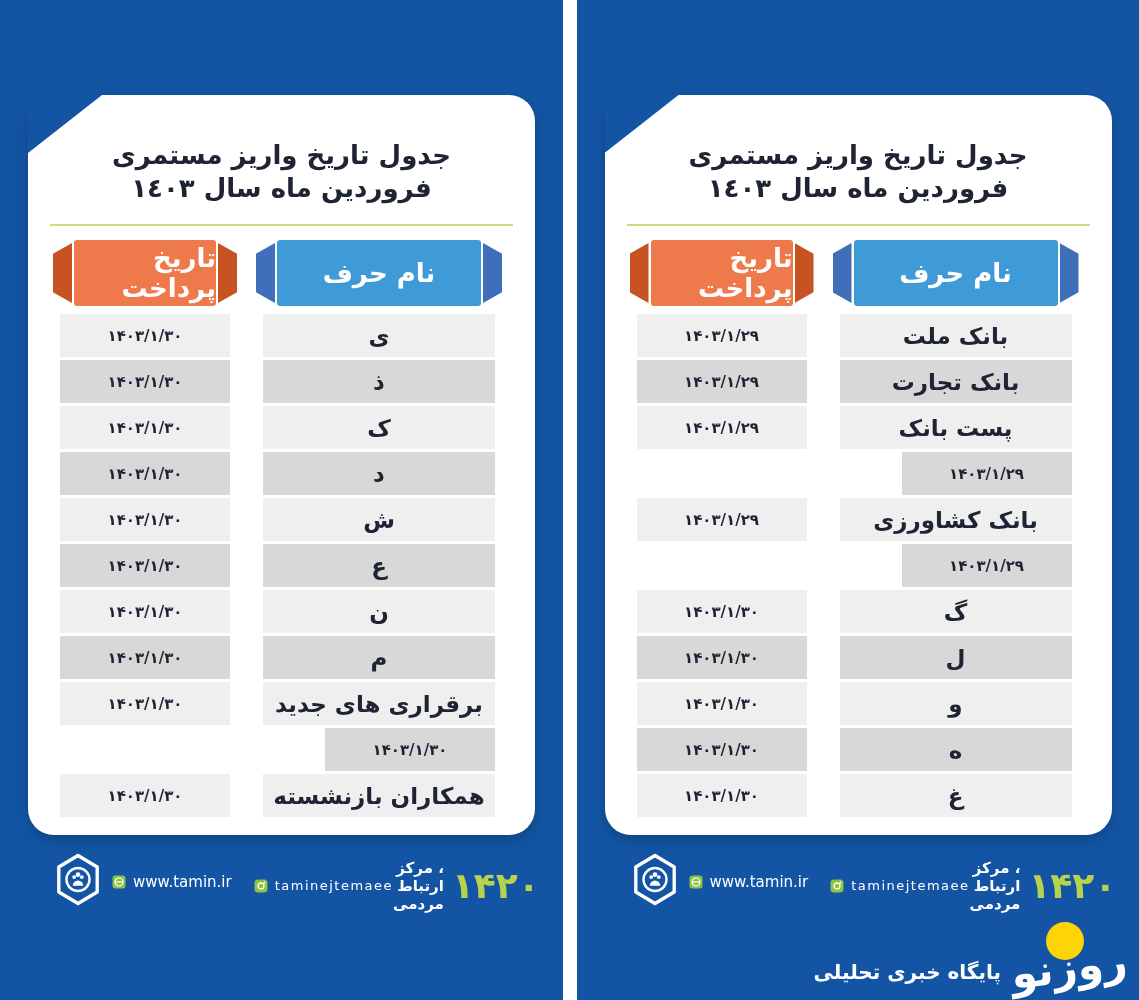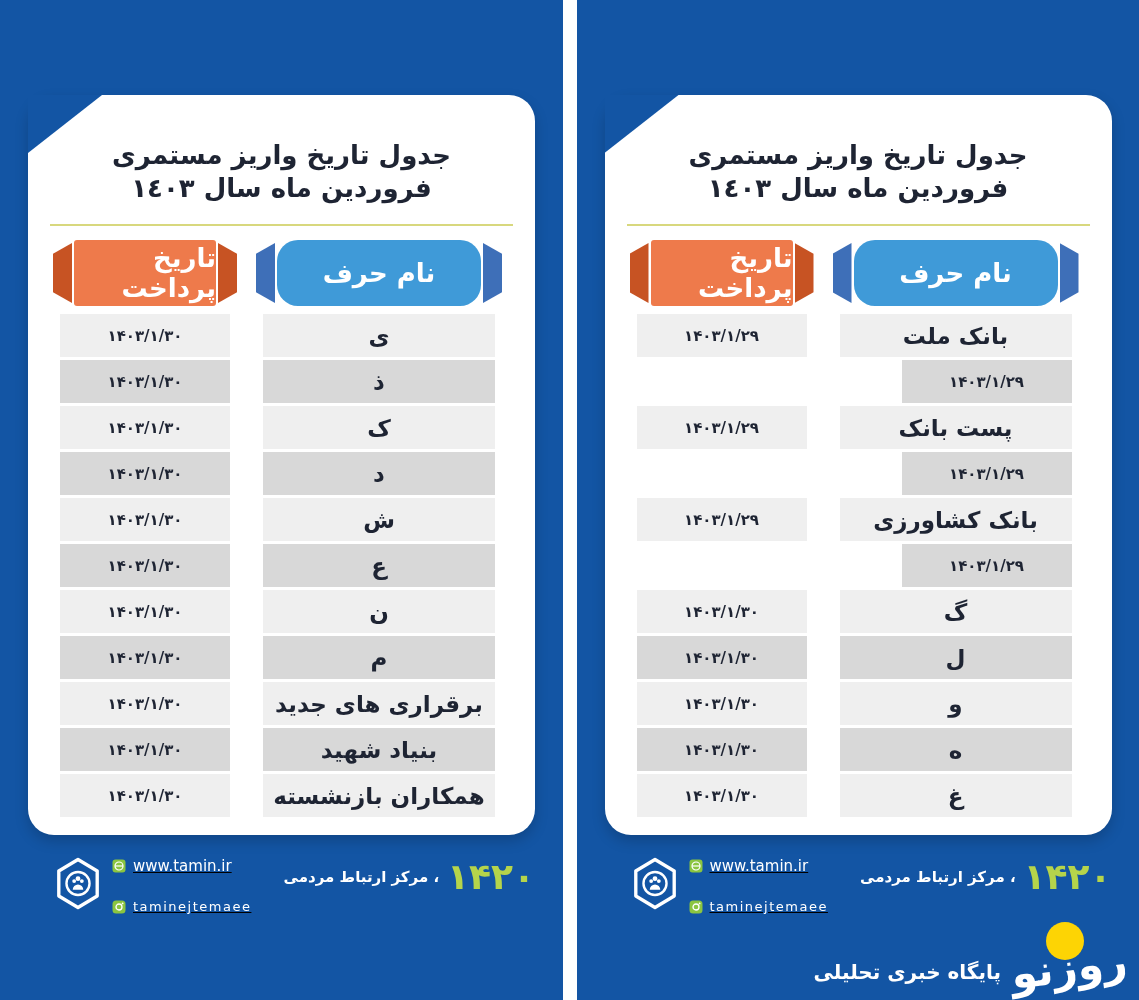--- a/index.html
+++ b/index.html
@@ -24,38 +24,38 @@
   .title{margin:0;padding:44px 30px 0;text-align:center;font-size:26px;font-weight:bold;
     color:var(--ink);direction:rtl;line-height:1.25;}
   .rule{height:2px;background:var(--rule);margin:20px 22px 0;}
   .thead,.trow{direction:rtl;display:flex;gap:33px;padding:0 40px 0 32px;}
   .thead{margin-top:14px;}
   .banner{position:relative;height:66px;flex:0 0 auto;}
   .banner.col-name{width:232px;}
   .banner.col-date{width:170px;}
   .banner .rect{position:absolute;top:0;bottom:0;left:14px;right:14px;display:flex;
     align-items:center;justify-content:center;color:#fff;font-weight:bold;font-size:26px;border-radius:3px;}
-  .name-banner .rect{background:var(--name-bg);border-radius:21px;}
+  .name-banner .rect{background:var(--name-bg);}
   .date-banner .rect{background:var(--date-bg);text-align:right;}
   .tail{position:absolute;top:3px;width:19px;height:60px;}
   .tail.l{left:-7px;clip-path:polygon(100% 0,100% 100%,0 82%,0 18%);}
   .tail.r{right:-7px;clip-path:polygon(0 0,0 100%,100% 82%,100% 18%);}
   .name-banner .tail{background:var(--name-tail);}
   .date-banner .tail{background:var(--date-tail);}
   .tbody{margin-top:8px;display:flex;flex-direction:column;gap:3px;}
   .trow .cell{height:43px;display:flex;align-items:center;justify-content:center;
     font-weight:bold;color:var(--ink);}
   .trow.light .cell{background:var(--row-light);}
   .trow.dark .cell{background:var(--row-dark);}
   .name-cell{width:232px;font-size:23px;direction:rtl;}
   .date-cell{width:170px;font-size:15px;direction:rtl;}
   .panel-footer{margin:18px auto 0;width:507px;display:flex;justify-content:space-between;
     align-items:flex-start;}
   .org{display:flex;gap:10px;align-items:center;padding-left:26px;}
-  .links{display:flex;flex-direction:column;gap:16px;padding-top:4px;text-decoration:underline;}
+  .links{display:flex;flex-direction:row;gap:22px;padding-top:4px;}
   .link-row{display:flex;gap:7px;align-items:center;color:#fff;font-size:15px;}
   .link-row.small{font-size:13px;letter-spacing:1.5px;margin-top:8px;}
   .hotline{direction:rtl;display:flex;align-items:center;gap:8px;padding-top:6px;}
   .hotline-number{color:var(--green);font-size:36px;font-weight:bold;line-height:1;}
   .hotline-label{color:#fff;font-size:15px;font-weight:bold;}
   .brand{position:absolute;right:4px;bottom:0;display:flex;align-items:flex-end;}
   .tagline{color:#fff;font-weight:bold;font-size:20px;margin:0 2px 16px 0;direction:rtl;}
 </style>
 </head>
 <body>
@@ -111,21 +111,20 @@
             </div>
             <div class="trow dark">
               <div class="cell name-cell">م</div>
               <div class="cell date-cell">۱۴۰۳/۱/۳۰</div>
             </div>
             <div class="trow light">
               <div class="cell name-cell">برقراری های جدید</div>
               <div class="cell date-cell">۱۴۰۳/۱/۳۰</div>
             </div>
             <div class="trow dark">
-              <div class="cell name-cell">بنیاد شهید</div>
               <div class="cell date-cell">۱۴۰۳/۱/۳۰</div>
             </div>
             <div class="trow light">
               <div class="cell name-cell">همکاران بازنشسته</div>
               <div class="cell date-cell">۱۴۰۳/۱/۳۰</div>
             </div>
           </div>
     </div>
     <div class="panel-footer">
       <div class="org">
@@ -179,20 +178,21 @@
           <i class="tail r"></i>
           <div class="rect">تاریخ پرداخت</div>
         </div>
       </div>
       <div class="tbody">
             <div class="trow light">
               <div class="cell name-cell">بانک ملت</div>
               <div class="cell date-cell">۱۴۰۳/۱/۲۹</div>
             </div>
             <div class="trow dark">
+              <div class="cell name-cell">بانک تجارت</div>
               <div class="cell date-cell">۱۴۰۳/۱/۲۹</div>
             </div>
             <div class="trow light">
               <div class="cell name-cell">پست بانک</div>
               <div class="cell date-cell">۱۴۰۳/۱/۲۹</div>
             </div>
             <div class="trow dark">
               <div class="cell date-cell">۱۴۰۳/۱/۲۹</div>
             </div>
             <div class="trow light">

